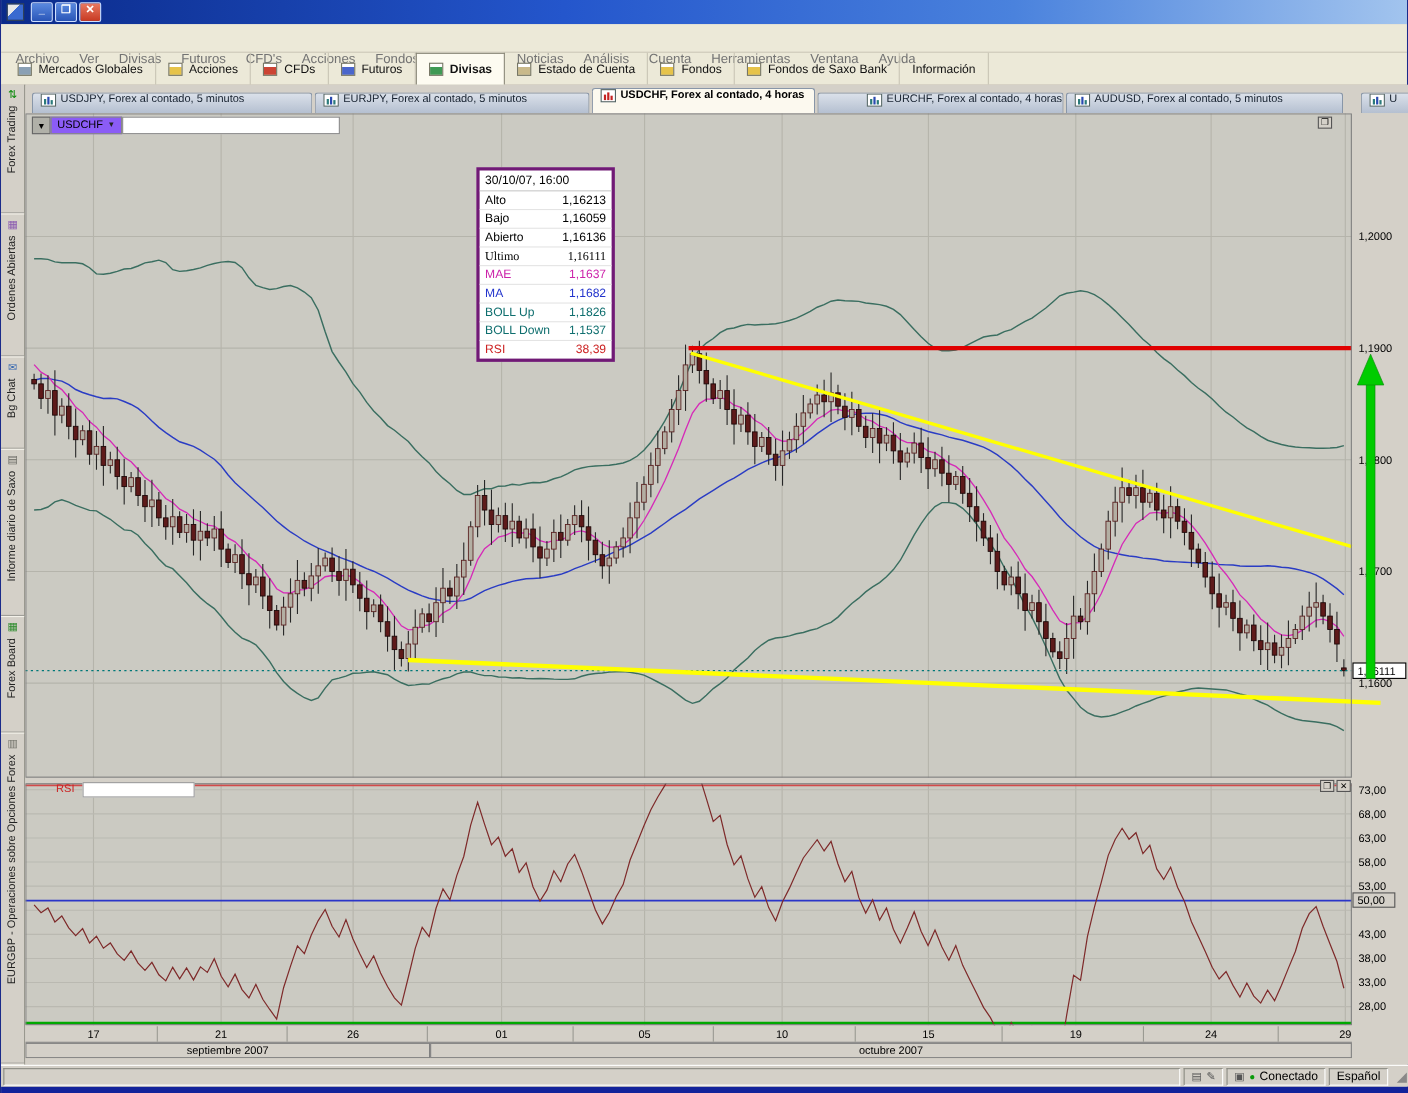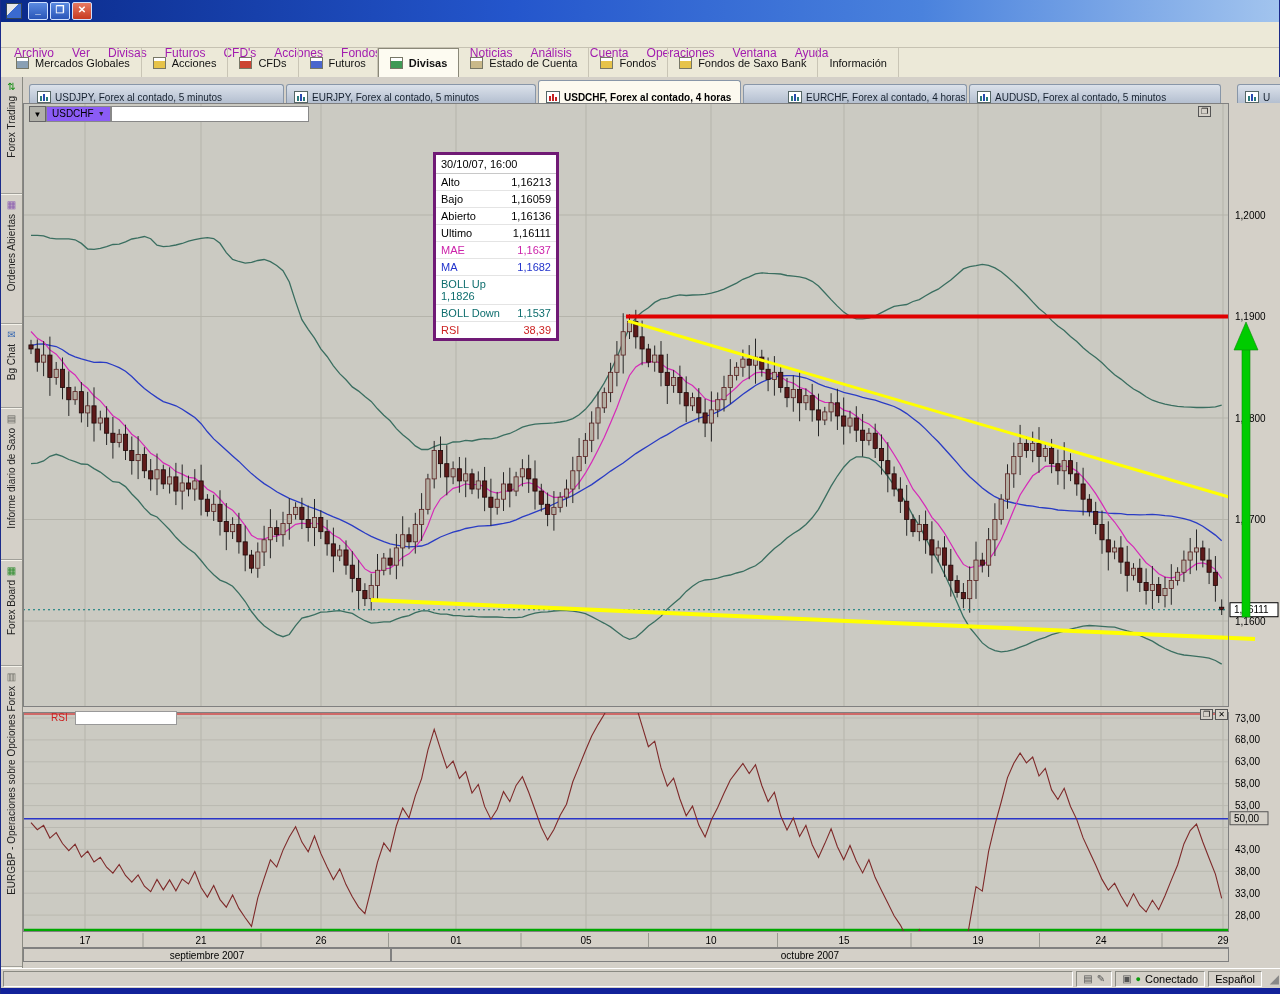--- a/index.html
+++ b/index.html
@@ -12,41 +12,41 @@
   .app-icon{width:14px;height:14px;background:#fff;border:1px solid #345;margin:0 4px 0 2px;
     background:linear-gradient(135deg,#e8e8e8 40%,#3a6ad0 40%);}
   .title-text{font-size:12px;font-weight:bold;flex:1;text-shadow:1px 1px 1px #00114a;white-space:nowrap;}
   .winbtn{width:18px;height:16px;margin-left:2px;border:1px solid #cfe0ff;border-radius:2px;
     color:#fff;font-size:10px;line-height:14px;text-align:center;font-weight:bold;
     background:linear-gradient(#5a8ae0,#2a56b8);}
   .winbtn.close{background:linear-gradient(#e87a62,#c83a22);}
 
   
   .menubar{height:25px;background:#ece9d8;border-bottom:1px solid #c6c2b2;display:flex;align-items:center;padding-left:4px;}
-  .menu-item{display:inline-block;padding:5px 9px 4px;font-size:12px;color:#a21caf;white-space:nowrap;margin-top:36px;}
+  .menu-item{display:inline-block;padding:5px 9px 4px;font-size:12px;color:#737373;white-space:nowrap;margin-top:36px;}
 
   
   .toolbar{height:29px;background:#ece9d8;border-bottom:1px solid #a8a494;display:flex;align-items:stretch;padding-left:4px;}
   .tbtn{display:inline-flex;align-items:center;gap:6px;padding:0 11px;font-size:11px;color:#111;
     border-right:1px solid #c9c5b5;white-space:nowrap;}
   .tbtn.active{background:#fdfbf1;border:1px solid #8a8878;border-bottom:none;font-weight:bold;}
   .ticon{width:13px;height:12px;border:1px solid #776;display:inline-block;box-sizing:border-box;}
 
   
   .main-sidebar{position:absolute;left:0;top:77px;width:22px;height:891px;background:#d4d0c8;
     border-right:1px solid #8a8a82;box-sizing:border-box;display:flex;flex-direction:column;}
   .sb-item{display:flex;flex-direction:column;align-items:center;padding-top:3px;border-bottom:2px groove #f4f2ea;box-sizing:border-box;overflow:hidden;}
   .sb-icon{font-size:10px;height:14px;line-height:13px;}
   .sb-label{writing-mode:vertical-rl;transform:rotate(180deg);font-size:10px;color:#222;margin-top:2px;white-space:nowrap;}
 
   .chart-area{position:absolute;left:22px;top:77px;width:1258px;height:891px;background:#d4d0c8;}
 
   
   .tabs-row{position:absolute;left:0;top:2px;height:24px;display:flex;align-items:flex-end;padding-left:6px;width:1252px;overflow:hidden;}
-  .tab{display:flex;align-items:flex-end;height:19px;background:linear-gradient(#dbe1ea,#b4bfd0);
+  .tab{display:flex;align-items:flex-start;height:19px;background:linear-gradient(#dbe1ea,#b4bfd0);
     border:1px solid #8896a8;border-bottom:none;border-radius:3px 3px 0 0;padding:0 7px;
     font-size:10px;margin-right:2px;overflow:hidden;white-space:nowrap;color:#15202e;box-sizing:border-box;flex:none;}
   .tab.active{height:23px;background:#fcf9ef;font-weight:bold;color:#000;}
   .tabicon{display:inline-block;width:12px;height:10px;background:#fff;border:1px solid #566;position:relative;margin-right:4px;flex:none;}
   .tabicon i{position:absolute;bottom:1px;width:2px;background:#2a7a7a;}
   .tabicon i.b1{left:2px;height:5px;} .tabicon i.b2{left:5px;height:7px;background:#2a4ab0;} .tabicon i.b3{left:8px;height:4px;}
   .tab.active .tabicon i{background:#c42222;}
 
   
   #chart-svg{position:absolute;left:0;top:26px;}
@@ -94,21 +94,21 @@
       <span class="menu-item">Archivo</span>
       <span class="menu-item">Ver</span>
       <span class="menu-item">Divisas</span>
       <span class="menu-item">Futuros</span>
       <span class="menu-item">CFD's</span>
       <span class="menu-item">Acciones</span>
       <span class="menu-item">Fondos Gestionados</span>
       <span class="menu-item">Noticias</span>
       <span class="menu-item">Análisis</span>
       <span class="menu-item">Cuenta</span>
-      <span class="menu-item">Operaciones</span>
+      <span class="menu-item">Herramientas</span>
       <span class="menu-item">Ventana</span>
       <span class="menu-item">Ayuda</span>
     </div>
 
   <div class="toolbar" id="toolbar">
       <div class="tbtn">
         <span class="ticon" style="background: linear-gradient(rgb(255, 255, 255) 0px, rgb(255, 255, 255) 3px, rgb(138, 160, 180) 3px);"></span>
         <span>Mercados Globales</span>
       </div>
       <div class="tbtn">
@@ -736,33 +736,33 @@
             <span>1,16213</span>
           </div>
           <div class="tt-row" style="color: rgb(0, 0, 0);">
             <span>Bajo</span>
             <span>1,16059</span>
           </div>
           <div class="tt-row" style="color: rgb(0, 0, 0);">
             <span>Abierto</span>
             <span>1,16136</span>
           </div>
-          <div class="tt-row" style="color: rgb(0, 0, 0);">
+          <div class="tt-row" style="color: rgb(0, 0, 0); font-family: Liberation Serif, serif;">
             <span>Ultimo</span>
             <span>1,16111</span>
           </div>
           <div class="tt-row" style="color: rgb(204, 34, 170);">
             <span>MAE</span>
             <span>1,1637</span>
           </div>
           <div class="tt-row" style="color: rgb(34, 51, 204);">
             <span>MA</span>
             <span>1,1682</span>
           </div>
-          <div class="tt-row" style="color: rgb(14, 110, 110); flex-direction: column;">
+          <div class="tt-row" style="color: rgb(14, 110, 110);">
             <span>BOLL Up</span>
             <span>1,1826</span>
           </div>
           <div class="tt-row" style="color: rgb(14, 110, 110);">
             <span>BOLL Down</span>
             <span>1,1537</span>
           </div>
           <div class="tt-row" style="color: rgb(204, 34, 34);">
             <span>RSI</span>
             <span>38,39</span>

